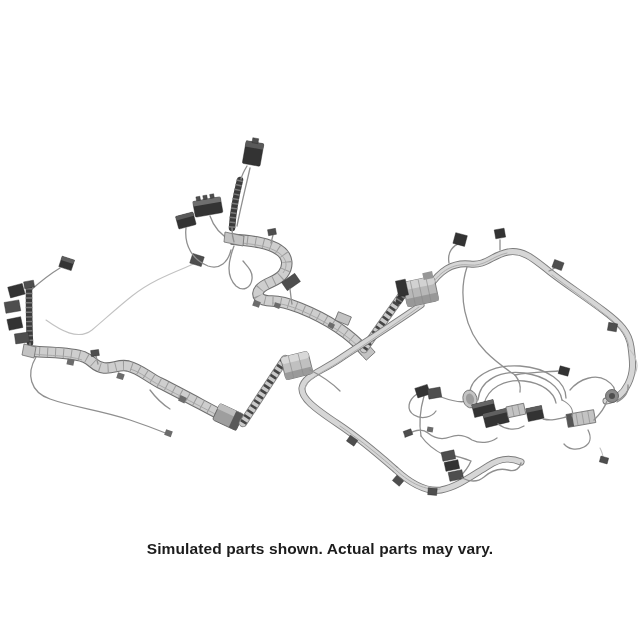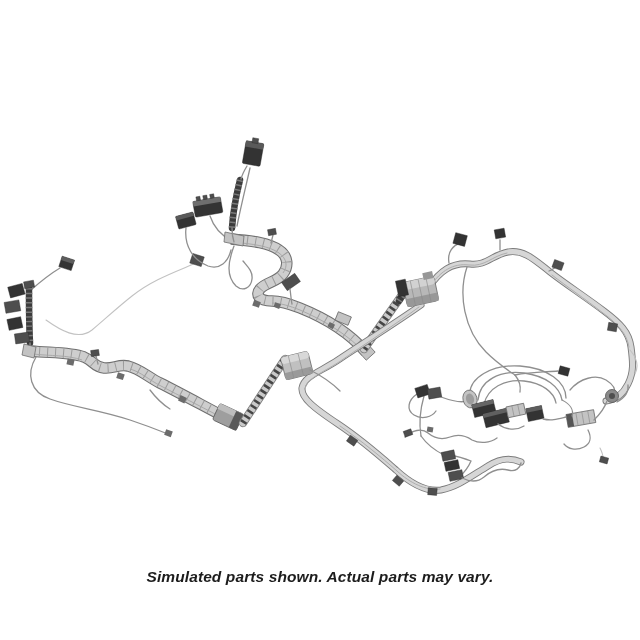--- a/index.html
+++ b/index.html
@@ -25,25 +25,24 @@
   .tube-d{fill:none;stroke:#454545;stroke-width:6.8;stroke-dasharray:2.6 3.4;}
   .thin{fill:none;stroke:#8f8f8f;stroke-width:1.3;stroke-linecap:round;}
   .thin-l{fill:none;stroke:#c2c2c2;stroke-width:1.1;stroke-linecap:round;}
   .dk{fill:#333;stroke:#1f1f1f;stroke-width:.4;}
   .dk2{fill:#4e4e4e;stroke:#2a2a2a;stroke-width:.4;}
   .lt{fill:#c3c3c3;stroke:#6d6d6d;stroke-width:.8;}
   .md{fill:#979797;}
   .clip{fill:#6c6c6c;}
   .rib-line{stroke:#8a8a8a;stroke-width:.6;}
   .caption{
-    position:absolute;left:0;top:568px;width:640px;
+    position:absolute;left:0;top:540px;width:640px;
     text-align:center;
     font-size:15.5px;font-weight:600;letter-spacing:.1px;
     color:#1c1c1c;
-    font-style:italic;
   }
 </style>
 </head>
 <body>
 
 <div class="stage">
 <svg width="640" height="640" viewBox="0 0 640 640" aria-hidden="true">
 
   <g>
     <path class="thin-l" d="M196,263 C175,272 152,280 132,296 C118,307 104,320 92,330 C78,341 60,330 46,320"></path>

